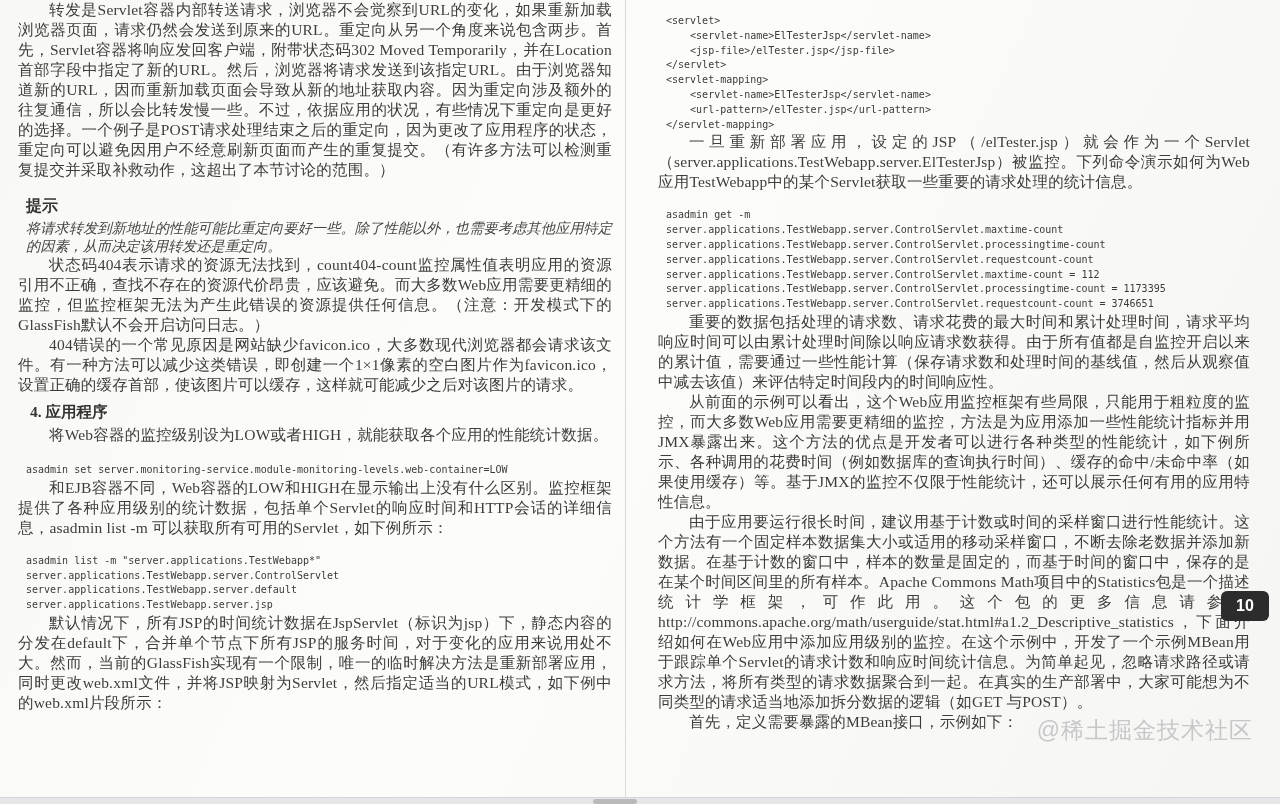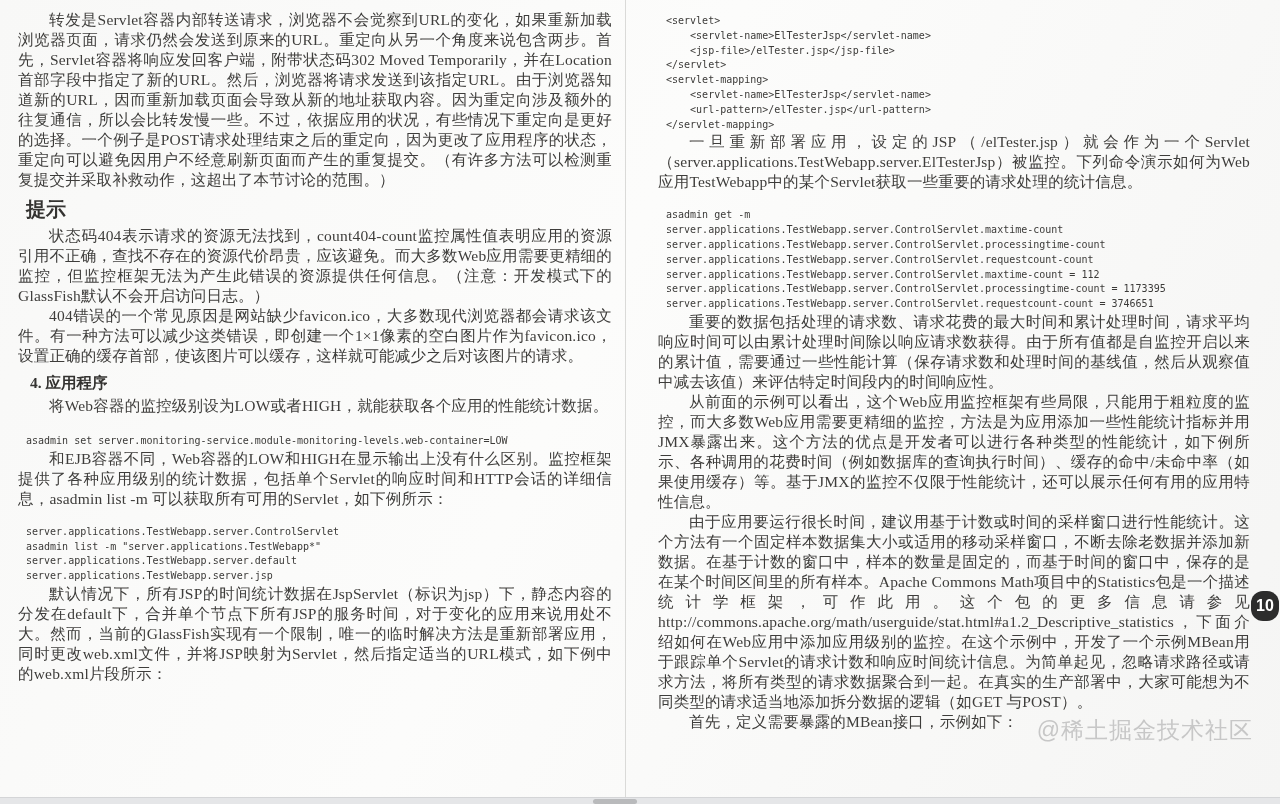--- a/index.html
+++ b/index.html
@@ -9,30 +9,30 @@
     background: #f2f2f1;
     font-family: "Liberation Serif", "DejaVu Serif", serif;
   }
   .scan {
     position: relative; width: 1280px; height: 804px;
     background: linear-gradient(115deg, #f8f8f7 0%, #fcfcfb 45%, #f5f5f4 100%);
     color: #3e3d3b;
   }
   
   .page { position: absolute; top: 0; filter: blur(0.25px); }
-  .page-left  { left: 18px;  width: 594px; padding-top: 10px; }
+  .page-left  { left: 18px;  width: 594px; }
   .page-right { left: 658px; width: 592px; padding-top: 14px; }
 
   p.body {
     margin: 0; font-size: 15.5px; line-height: 20px;
     text-align: justify; text-indent: 2em; color: #3e3d3b;
     letter-spacing: 0.2px;
   }
   .tip-title {
-    margin: 6px 0 3px 8px; font-weight: bold; font-size: 20px; color: #343331;
+    margin: 16px 0 3px 8px; font-weight: bold; font-size: 16px; color: #343331;
   }
   .tip-body {
     margin: 0 0 0 8px; font-size: 14.2px; line-height: 17.5px;
     font-style: italic; text-align: justify; color: #454442;
   }
   .sec-heading {
     margin: 7px 0 2px 12px; font-weight: bold; font-size: 15.5px; color: #343331;
   }
   .code {
     font-family: "DejaVu Sans Mono", "Liberation Mono", monospace;
@@ -43,22 +43,22 @@
   .mt14 { margin-top: 14px; }
   .mt16 { margin-top: 16px; }
   .mt18 { margin-top: 18px; }
 
   .seam {
     position: absolute; left: 625px; top: 0; width: 1px; height: 797px;
     background: #dadad8;
     box-shadow: -6px 0 10px rgba(0,0,0,0.035);
   }
   .page-tab {
-    position: absolute; top: 591px; right: 1px; width: 28px; height: 30px;
-    background: #2c2c2c; border-radius: 12px;
+    position: absolute; top: 591px; right: 11px; width: 48px; height: 30px;
+    background: #2c2c2c; border-radius: 6px;
     color: #ffffff; font-family: "Liberation Sans", "DejaVu Sans", sans-serif;
     font-weight: bold; font-size: 16px;
     display: flex; align-items: center; justify-content: center;
   }
   .watermark {
     position: absolute; top: 715px; right: 27px;
     font-family: "Liberation Sans", "DejaVu Sans", sans-serif;
     font-size: 23px; color: #c7c7c7; letter-spacing: 1px;
   }
   .bottom-bar {
@@ -72,36 +72,37 @@
 </style>
 </head>
 <body>
 
 <div class="scan">
 
   <div class="page page-left">
     <p class="body">转发是Servlet容器内部转送请求，浏览器不会觉察到URL的变化，如果重新加载浏览器页面，请求仍然会发送到原来的URL。重定向从另一个角度来说包含两步。首先，Servlet容器将响应发回客户端，附带状态码302 Moved Temporarily，并在Location首部字段中指定了新的URL。然后，浏览器将请求发送到该指定URL。由于浏览器知道新的URL，因而重新加载页面会导致从新的地址获取内容。因为重定向涉及额外的往复通信，所以会比转发慢一些。不过，依据应用的状况，有些情况下重定向是更好的选择。一个例子是POST请求处理结束之后的重定向，因为更改了应用程序的状态，重定向可以避免因用户不经意刷新页面而产生的重复提交。（有许多方法可以检测重复提交并采取补救动作，这超出了本节讨论的范围。）</p>
 
     <div class="tip-title">提示</div>
+    <p class="tip-body">将请求转发到新地址的性能可能比重定向要好一些。除了性能以外，也需要考虑其他应用特定的因素，从而决定该用转发还是重定向。</p>
 
     <p class="body mt14">状态码404表示请求的资源无法找到，count404-count监控属性值表明应用的资源引用不正确，查找不存在的资源代价昂贵，应该避免。而大多数Web应用需要更精细的监控，但监控框架无法为产生此错误的资源提供任何信息。（注意：开发模式下的GlassFish默认不会开启访问日志。）</p>
     <p class="body">404错误的一个常见原因是网站缺少favicon.ico，大多数现代浏览器都会请求该文件。有一种方法可以减少这类错误，即创建一个1×1像素的空白图片作为favicon.ico，设置正确的缓存首部，使该图片可以缓存，这样就可能减少之后对该图片的请求。</p>
 
     <div class="sec-heading">4. 应用程序</div>
     <p class="body">将Web容器的监控级别设为LOW或者HIGH，就能获取各个应用的性能统计数据。</p>
 
     <div class="code mt18">
       <div class="cl">asadmin set server.monitoring-service.module-monitoring-levels.web-container=LOW</div>
     </div>
 
     <p class="body mt16">和EJB容器不同，Web容器的LOW和HIGH在显示输出上没有什么区别。监控框架提供了各种应用级别的统计数据，包括单个Servlet的响应时间和HTTP会话的详细信息，asadmin list -m 可以获取所有可用的Servlet，如下例所示：</p>
 
     <div class="code mt16">
+      <div class="cl">asadmin list -m "server.applications.TestWebapp*"</div>
       <div class="cl">server.applications.TestWebapp.server.ControlServlet</div>
-      <div class="cl">asadmin list -m "server.applications.TestWebapp*"</div>
       <div class="cl">server.applications.TestWebapp.server.default</div>
       <div class="cl">server.applications.TestWebapp.server.jsp</div>
     </div>
 
     <p class="body mt14">默认情况下，所有JSP的时间统计数据在JspServlet（标识为jsp）下，静态内容的分发在default下，合并单个节点下所有JSP的服务时间，对于变化的应用来说用处不大。然而，当前的GlassFish实现有一个限制，唯一的临时解决方法是重新部署应用，同时更改web.xml文件，并将JSP映射为Servlet，然后指定适当的URL模式，如下例中的web.xml片段所示：</p>
   </div>
 
   <div class="seam"></div>
 
   <div class="page page-right">

